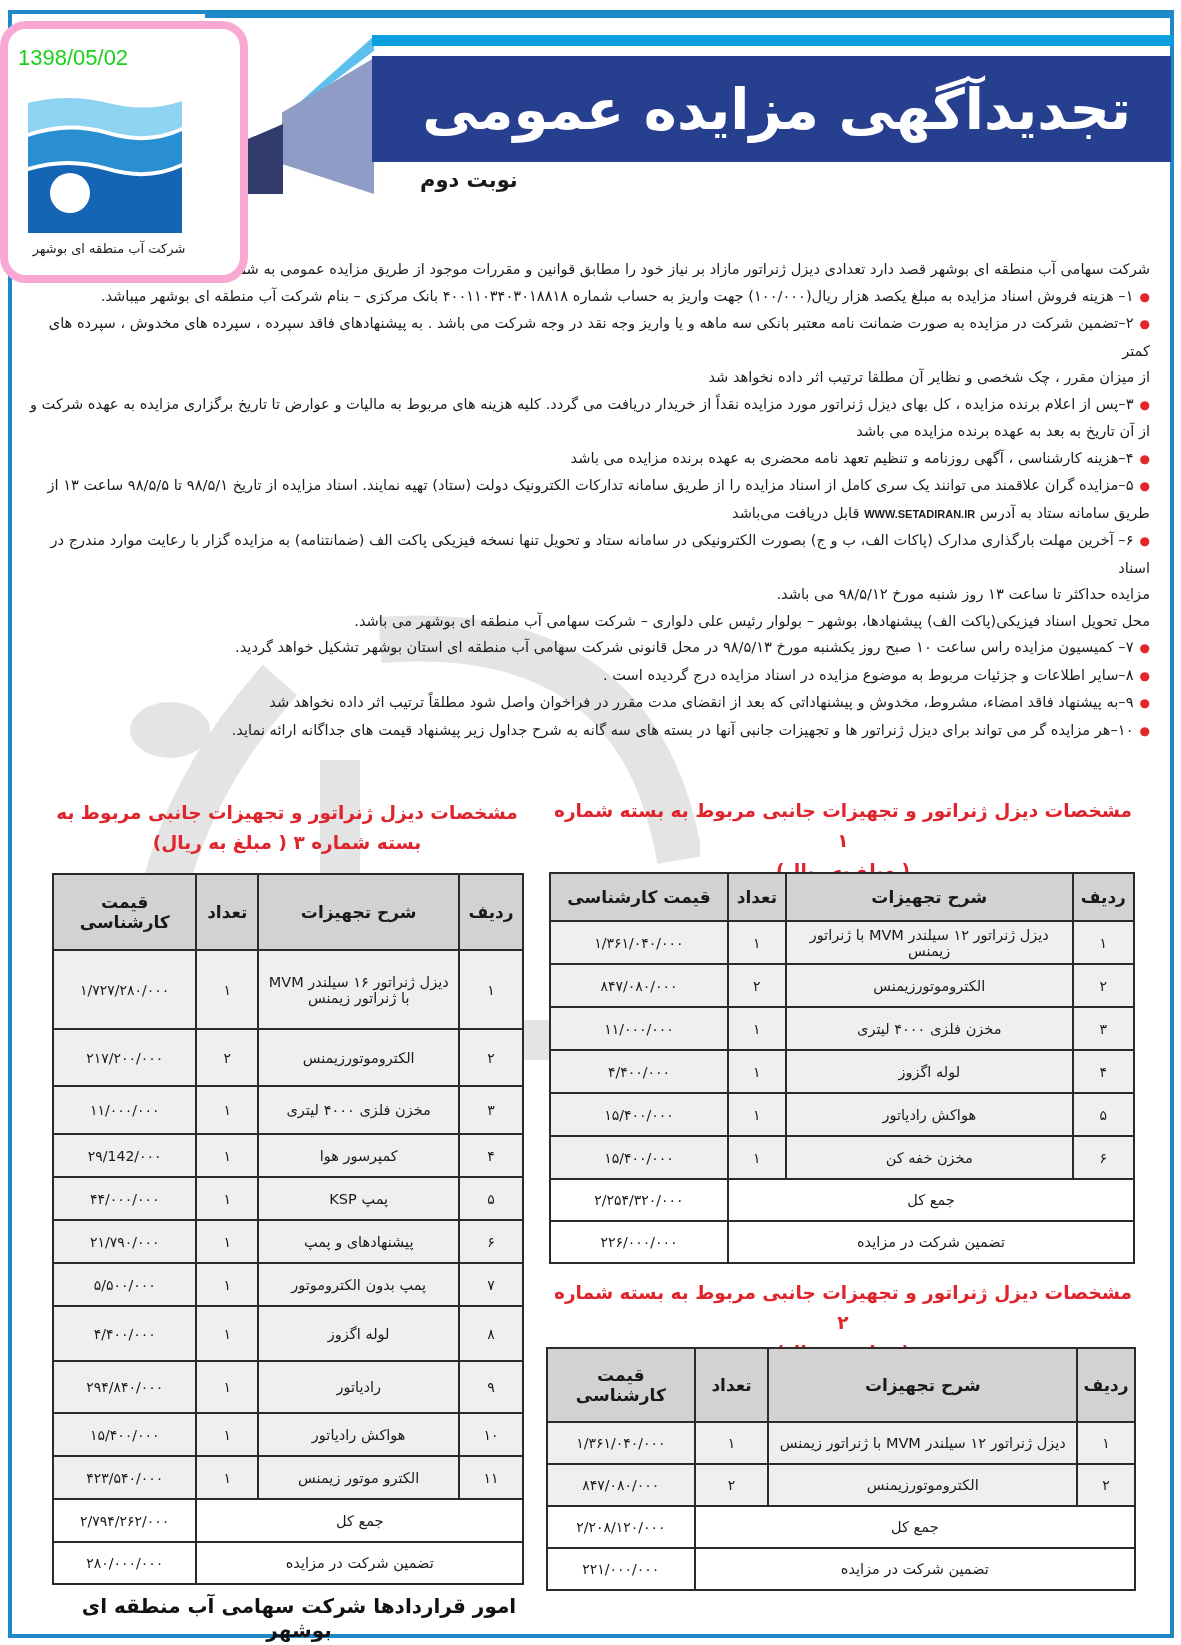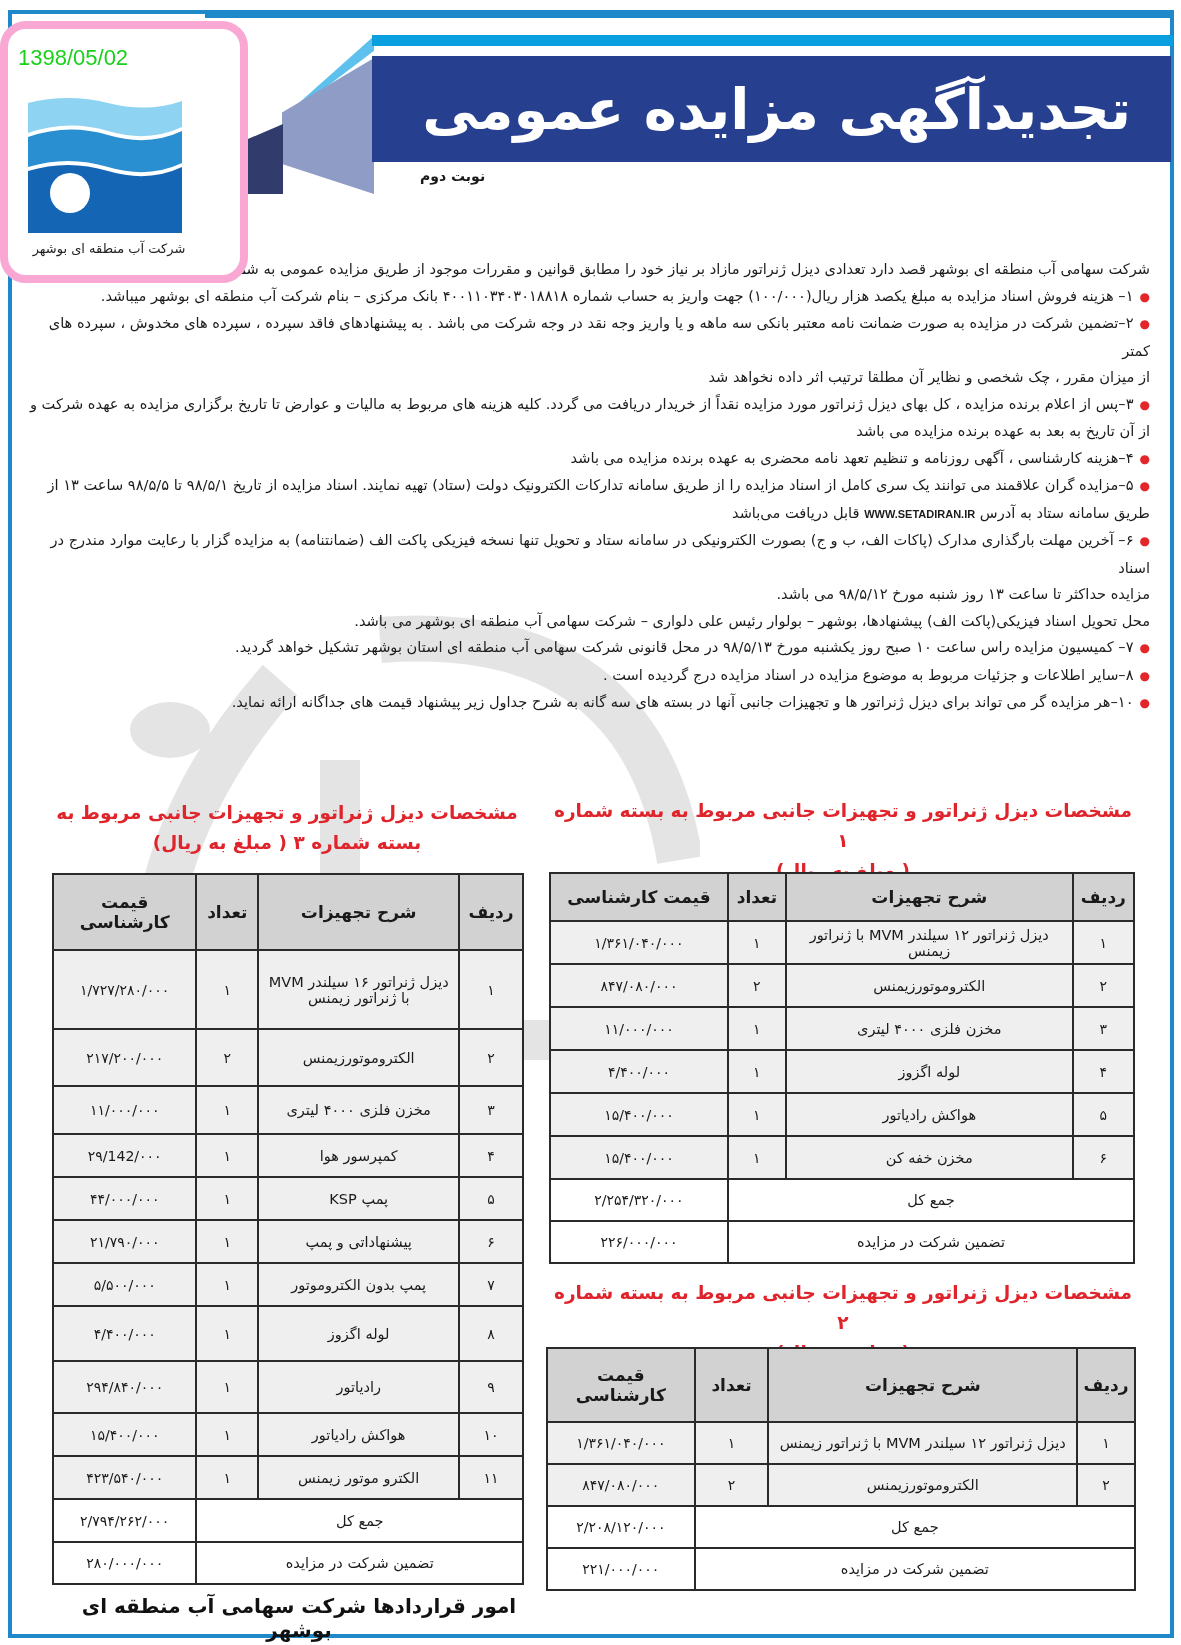--- a/index.html
+++ b/index.html
@@ -30,21 +30,21 @@
   .top-line { position: absolute; left: 205px; top: 14px; right: 8px; height: 4px; background: #1f88c9; }
   .light-bar { position: absolute; left: 372px; top: 35px; right: 8px; height: 11px; background: #0aa0e0; }
   .banner {
     position: absolute; left: 372px; top: 56px; right: 10px; height: 106px;
     background: #273f8f; direction: rtl; display: flex; align-items: center; padding-right: 40px; padding-left: 19px;
   }
   .banner-title { color: #fff; font-size: 56px; font-weight: bold; font-family: "DejaVu Sans", sans-serif; letter-spacing: -1px; }
   .shape-dark { position: absolute; left: 185px; top: 124px; width: 98px; height: 70px; background: #323c6c; clip-path: polygon(0 60%, 100% 0, 100% 100%, 0 100%); }
   .shape-light { position: absolute; left: 282px; top: 58px; width: 92px; height: 136px; background: #8e9cc6; clip-path: polygon(0 40%, 100% 0, 100% 100%, 0 78%); }
   .shape-sky { position: absolute; left: 282px; top: 36px; width: 92px; height: 82px; background: #5ec0ec; clip-path: polygon(0 100%, 100% 0, 100% 18%, 4% 100%); }
-  .subtitle { position: absolute; left: 420px; top: 168px; font-size: 14px; font-weight: bold; direction: rtl; }
+  .subtitle { position: absolute; left: 420px; top: 168px; font-size: 21px; font-weight: bold; direction: rtl; }
 
   
   .body-text {
     position: absolute; left: 24px; top: 256px; width: 1126px; direction: rtl; text-align: right;
     font-size: 14.6px; line-height: 26.5px; color: #1c1c1c;
   }
   .body-text p { margin: 0; }
   .body-text .indent { padding-right: 60px; }
   .bullet { color: #e2262a; font-size: 12px; margin-left: 6px; }
   .url { font-family: "Liberation Sans", sans-serif; font-weight: bold; font-size: 11px; }
@@ -114,20 +114,21 @@
 
   <p><span class="bullet">●</span><span>۵–مزایده گران علاقمند می توانند یک سری کامل از اسناد مزایده  را از طریق سامانه تدارکات الکترونیک دولت (ستاد) تهیه نمایند. اسناد مزایده از تاریخ ۹۸/۵/۱ تا ۹۸/۵/۵ ساعت ۱۳ از</span></p>
   <p><span>طریق سامانه ستاد به آدرس</span> <span class="url" dir="ltr">WWW.SETADIRAN.IR</span> <span>قابل دریافت می‌باشد</span></p>
 
   <p><span class="bullet">●</span><span>۶– آخرین مهلت بارگذاری مدارک (پاکات الف، ب و ج) بصورت الکترونیکی در سامانه ستاد و تحویل تنها نسخه فیزیکی پاکت الف (ضمانتنامه) به مزایده گزار با رعایت موارد مندرج در اسناد</span></p>
   <p>مزایده حداکثر تا ساعت  ۱۳ روز  شنبه مورخ ۹۸/۵/۱۲ می باشد.</p>
   <p>محل تحویل اسناد فیزیکی(پاکت الف) پیشنهادها، بوشهر – بولوار رئیس علی دلواری – شرکت سهامی آب منطقه ای بوشهر می باشد.</p>
 
   <p><span class="bullet">●</span><span>۷– کمیسیون مزایده راس ساعت ۱۰ صبح روز یکشنبه مورخ ۹۸/۵/۱۳ در محل قانونی شرکت سهامی آب منطقه ای استان بوشهر تشکیل خواهد گردید.</span></p>
   <p><span class="bullet">●</span><span>۸–سایر اطلاعات و جزئیات مربوط به موضوع مزایده در اسناد مزایده درج گردیده است .</span></p>
+  <p><span class="bullet">●</span><span>۹–به پیشنهاد فاقد امضاء، مشروط، مخدوش و پیشنهاداتی که بعد از انقضای مدت مقرر در فراخوان واصل شود  مطلقاً ترتیب اثر داده نخواهد شد</span></p>
   <p><span class="bullet">●</span><span>۱۰–هر مزایده گر می تواند برای دیزل ژنراتور ها و تجهیزات جانبی آنها در بسته های سه گانه به شرح جداول زیر پیشنهاد قیمت های جداگانه ارائه نماید.</span></p>
 </div>
 
 <div class="sec-title" style="left:548px; top:796px; width:590px;">
   <div>مشخصات دیزل ژنراتور و تجهیزات جانبی مربوط به بسته شماره ۱</div>
   <div>( مبلغ به ریال)</div>
 </div>
 <table class="spec" style="left:549px; top:872px; width:586px;">
   <colgroup>
       <col style="width:52px">
@@ -273,21 +274,21 @@
         <td class="num">۲۹/142/۰۰۰</td>
       </tr>
   <tr style="height:43px">
         <td>۵</td>
         <td class="desc">پمپ KSP</td>
         <td>۱</td>
         <td class="num">۴۴/۰۰۰/۰۰۰</td>
       </tr>
   <tr style="height:43px">
         <td>۶</td>
-        <td class="desc">پیشنهاداتی و پمپ</td>
+        <td class="desc">پیشنهادهای و پمپ</td>
         <td>۱</td>
         <td class="num">۲۱/۷۹۰/۰۰۰</td>
       </tr>
   <tr style="height:43px">
         <td>۷</td>
         <td class="desc">پمپ بدون الکتروموتور</td>
         <td>۱</td>
         <td class="num">۵/۵۰۰/۰۰۰</td>
       </tr>
   <tr style="height:55px">

